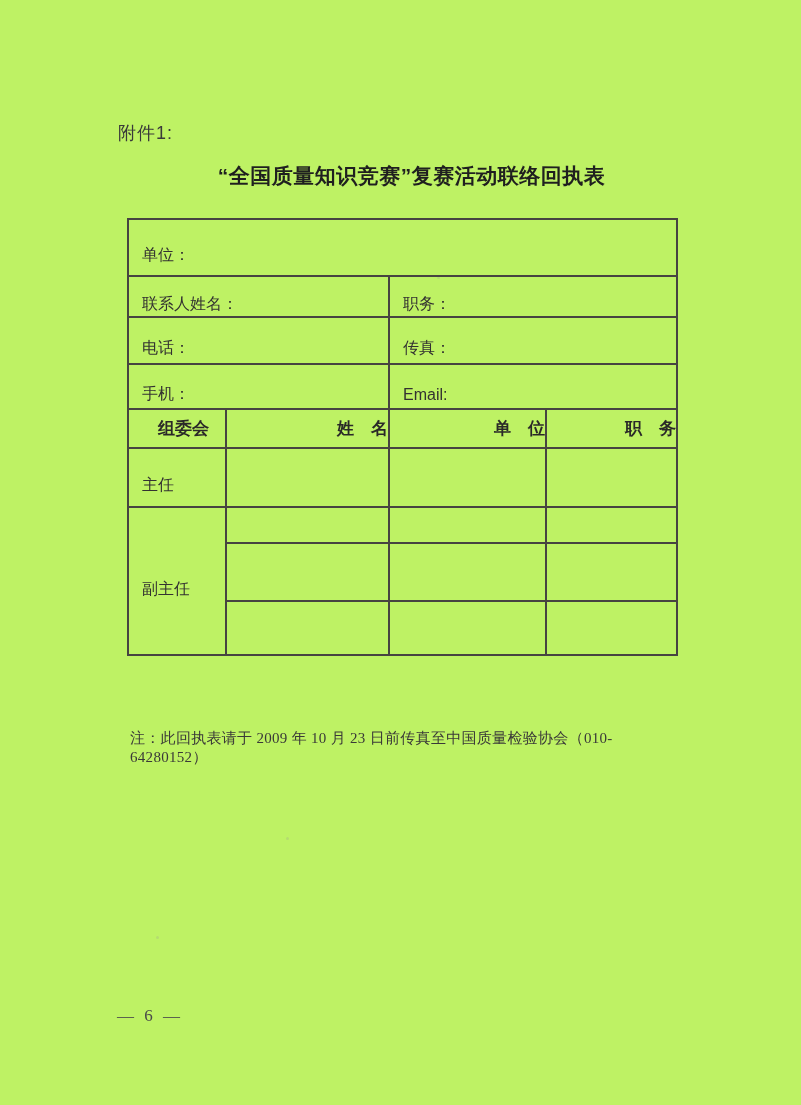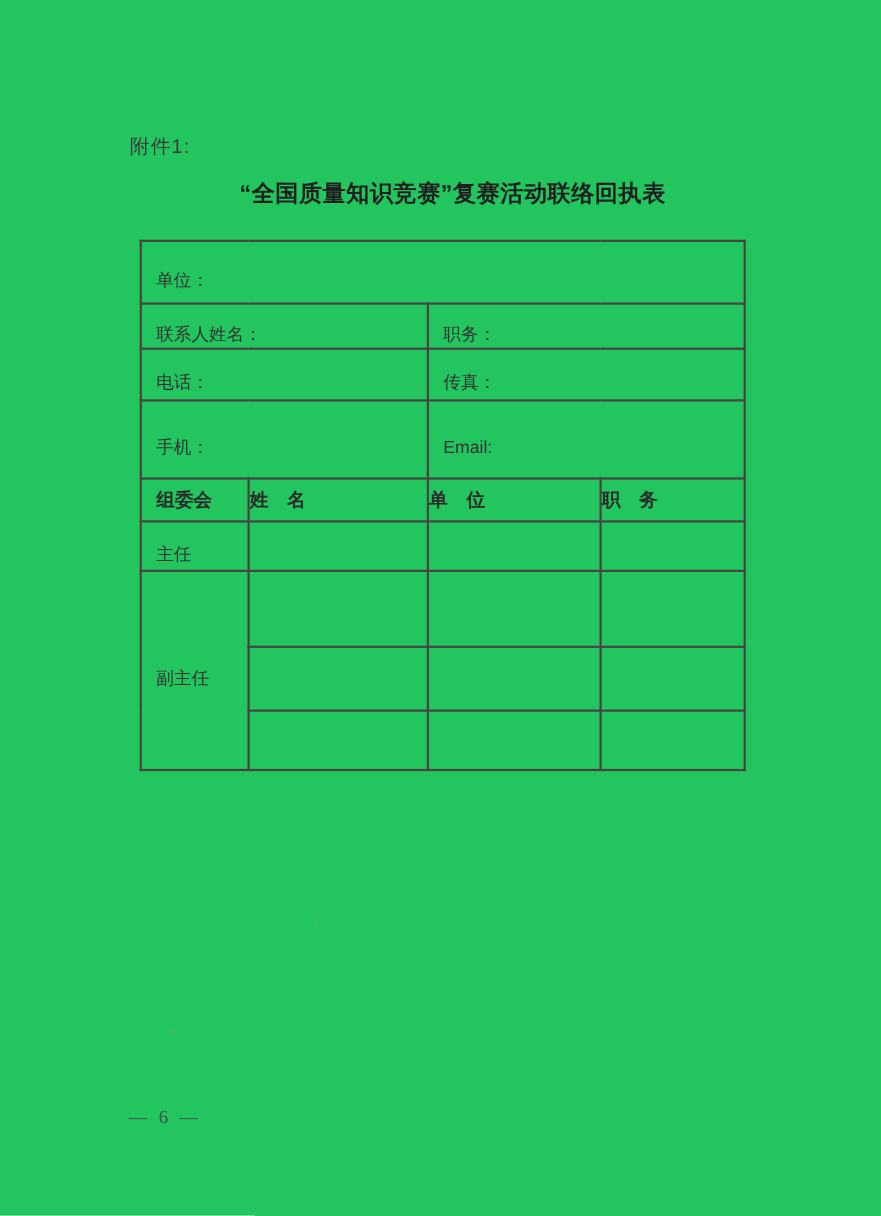--- a/index.html
+++ b/index.html
@@ -6,21 +6,21 @@
   html, body { margin: 0; padding: 0; }
   body {
     width: 801px; height: 1105px;
     background: #ffffff;
     font-family: "Liberation Sans", sans-serif;
     color: #2b2b2b;
   }
   .page {
     position: relative;
     width: 801px; height: 1105px;
-    background: #22c55e;
+    background: #bef264;
     overflow: hidden;
   }
   .attachment {
     position: absolute;
     left: 118px; top: 121px;
     font-size: 18px;
     letter-spacing: 1px;
     color: #3a3a3a;
   }
   .title {
@@ -50,35 +50,35 @@
     font-size: 16px;
     font-weight: normal;
     text-align: left;
     vertical-align: middle;
     padding: 16px 0 0 13px;
     color: #333231;
   }
   .form-table th {
     font-size: 17px;
     font-weight: bold;
-    text-align: left;
+    text-align: right;
     padding: 0;
     color: #2a2928;
   }
   .form-table th.first {
     text-align: left;
-    padding-left: 13px;
+    padding-left: 29px;
   }
   tr.r-unit    { height: 57px; }
   tr.r-contact { height: 41px; }
   tr.r-phone   { height: 47px; }
-  tr.r-mobile  { height: 71px; }
+  tr.r-mobile  { height: 45px; }
   tr.r-header  { height: 39px; }
-  tr.r-director{ height: 45px; }
-  tr.r-deputy1 { height: 69px; }
+  tr.r-director{ height: 59px; }
+  tr.r-deputy1 { height: 36px; }
   tr.r-deputy2 { height: 58px; }
   tr.r-deputy3 { height: 54px; }
   .note {
     position: absolute;
     left: 130px; top: 729px;
     width: 560px;
     font-family: "Liberation Serif", serif;
     font-size: 15px;
     letter-spacing: 0.3px;
     color: #3a3938;
@@ -154,20 +154,21 @@
         <td></td>
       </tr>
       <tr class="r-deputy3">
         <td></td>
         <td></td>
         <td></td>
       </tr>
     </tbody>
   </table>
 
+  <div class="note">注：此回执表请于 2009 年 10 月 23 日前传真至中国质量检验协会（010-64280152）</div>
 
   <div class="page-number">— 6 —</div>
 
   <div class="speck" style="left:286px; top:837px; width:3px; height:3px;"></div>
   <div class="speck" style="left:156px; top:936px; width:3px; height:3px;"></div>
   <div class="speck" style="left:437px; top:277px; width:3px; height:2px;"></div>
 
 </div>
 
 </body></html>

